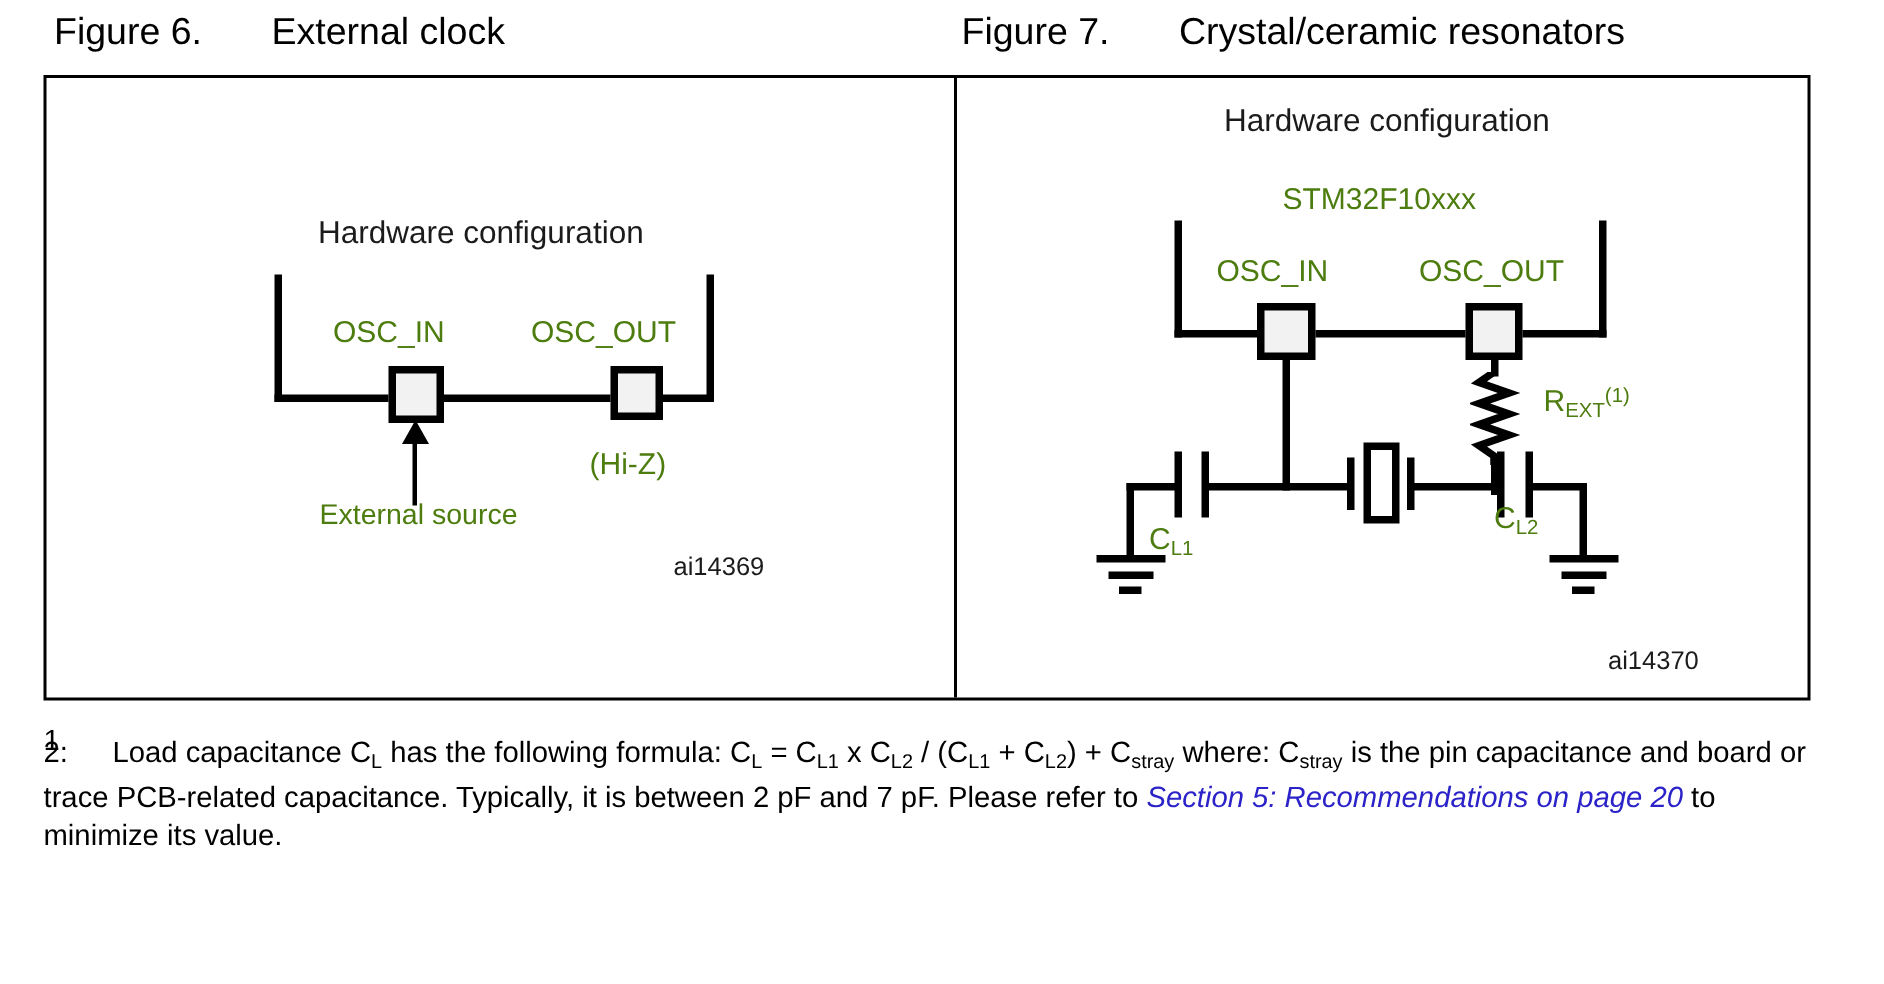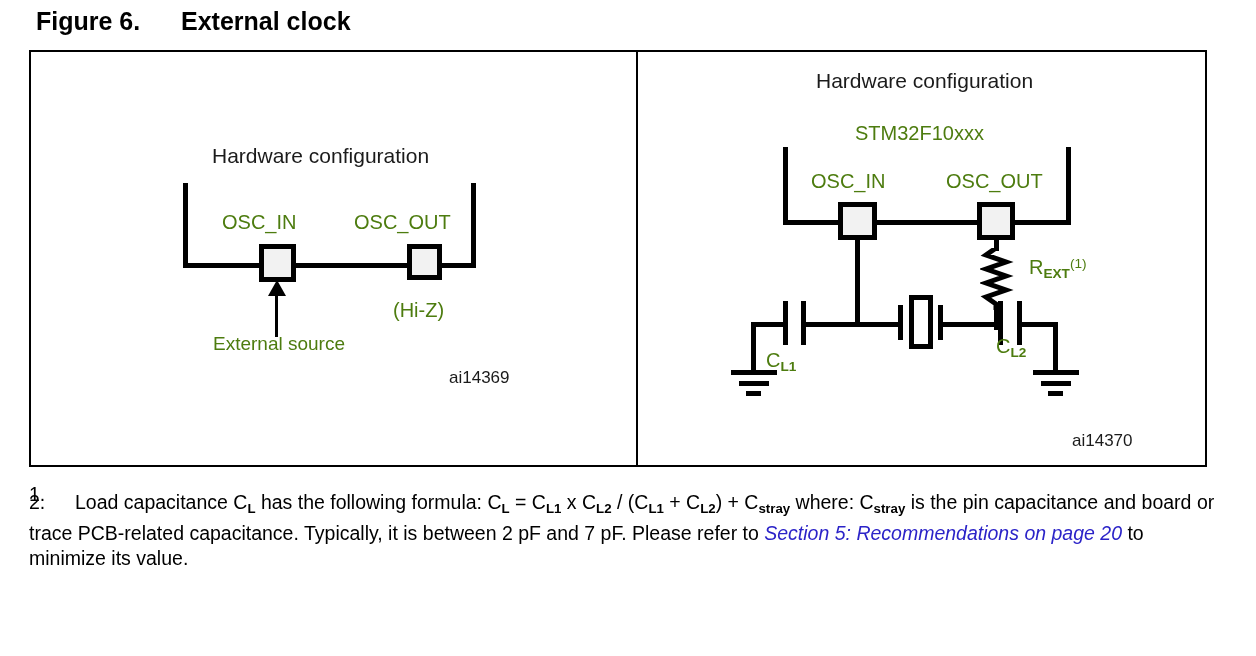--- a/index.html
+++ b/index.html
@@ -12,21 +12,21 @@
     position:relative;
   }
 
   
   .caption-row{
     position:absolute;
     top:6px;left:0;width:1256px;height:38px;
   }
   .caption{
     position:absolute;
-    font-weight:bold;
+    font-weight:normal;
     font-size:25px;
     line-height:30px;
     white-space:nowrap;
     color:#000;
   }
   .caption .cap-num{display:inline-block;width:145px;}
   .caption.left{left:36px;}
   .caption.right{left:641px;}
 
   
@@ -58,21 +58,21 @@
     color:#4d7c0f;
   }
   .diag-text.big{font-size:20px;}
   .ai-label{
     position:absolute;
     font-size:17px;
     white-space:nowrap;
     color:#1b1b1b;
     text-align:right;
   }
-  sub{font-size:.68em;vertical-align:-0.28em;font-weight:bold;}
+  sub{font-size:.68em;vertical-align:-0.28em;}
   sup{font-size:.68em;vertical-align:0.45em;}
 
   
   .hline{position:absolute;background:#000;height:5px;}
   .vline{position:absolute;background:#000;width:5px;}
   .vthin{position:absolute;background:#000;width:3px;}
   .pad{
     position:absolute;
     background:#f2f2f2;
     border:5px solid #000;
@@ -112,20 +112,23 @@
   .note-body{margin-left:46px;}
   .hl{background:#a8cbe2;}
   .link{color:#2b23c8;font-style:italic;}
 </style>
 </head>
 <body>
 
 <div class="caption-row">
   <div class="caption left">
     <span class="cap-num">Figure 6.</span><span>External clock</span>
+  </div>
+  <div class="caption right">
+    <span class="cap-num">Figure 7.</span><span>Crystal/ceramic resonators</span>
   </div>
 </div>
 
 <div class="figures">
 
   <div class="panel panel-left">
 
     <div class="hw-label" style="left:181px;top:92px;">Hardware configuration</div>
 
     <div class="vline" style="left:152px;top:131px;height:85px;"></div>

